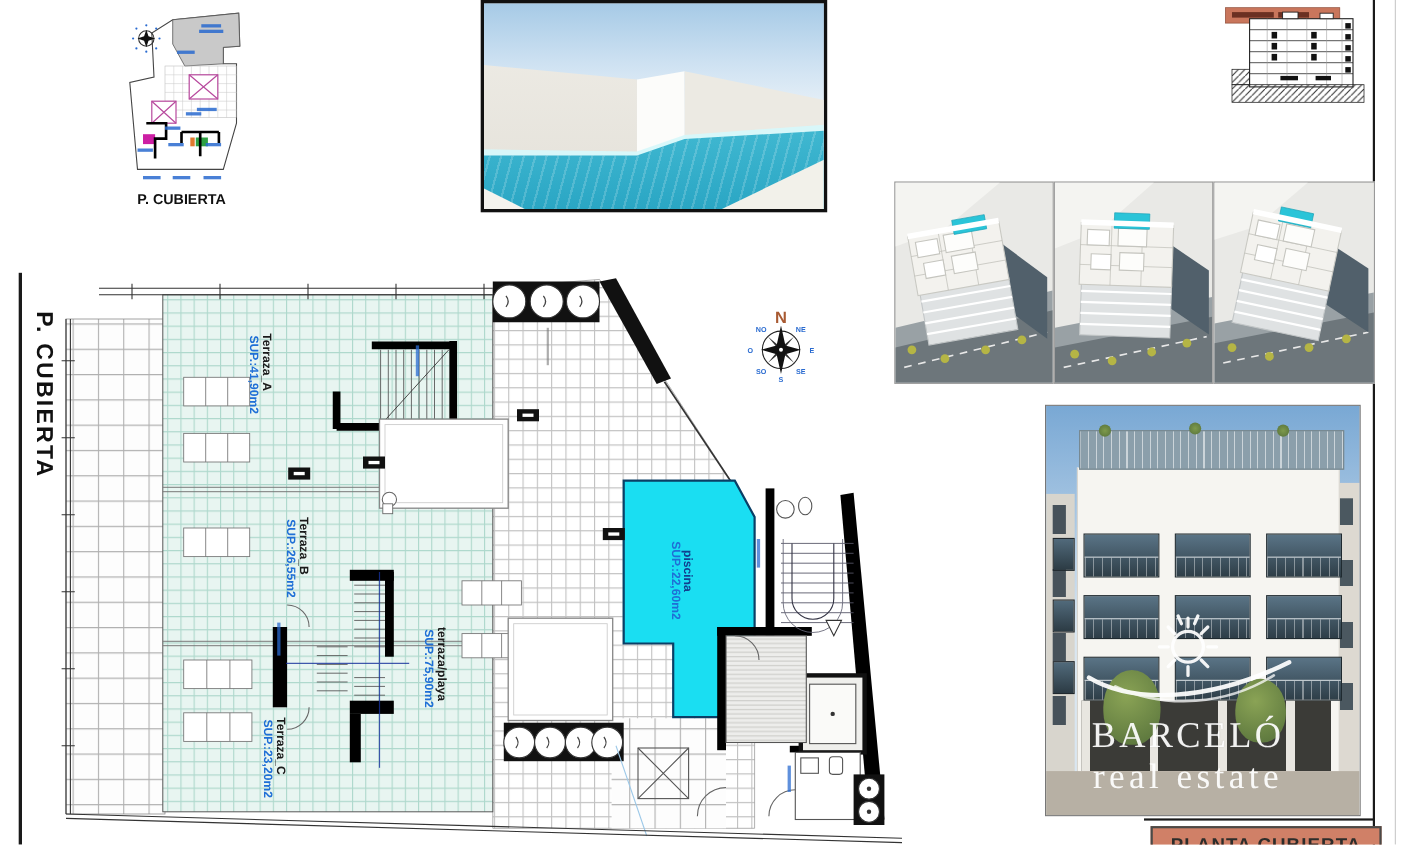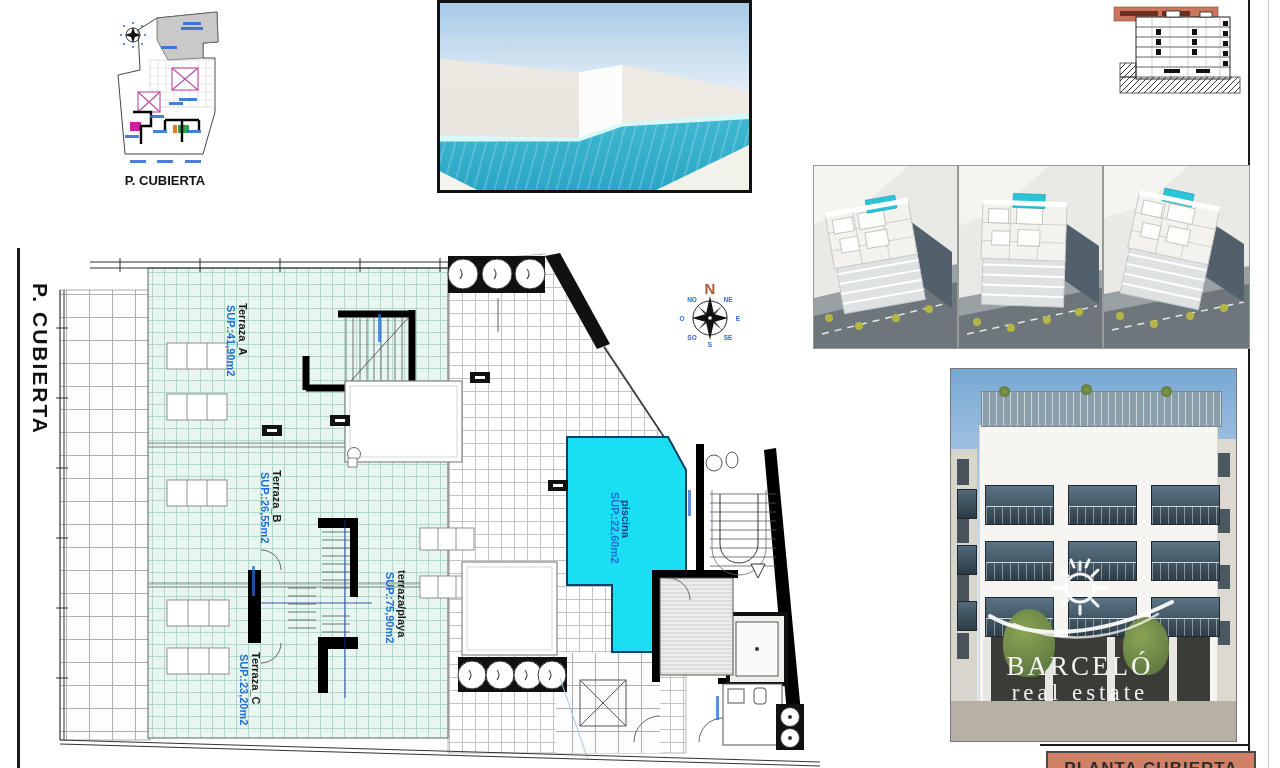--- a/index.html
+++ b/index.html
@@ -52,22 +52,22 @@
     border-top:1px solid #cfd6da;
     background:repeating-linear-gradient(90deg,rgba(255,255,255,.4) 0 1px,transparent 1px 8px);}
   .f-winsmall{left:6px;width:18px;height:28px;background:linear-gradient(180deg,#516a7b,#2c3b44);border:1px solid #20282e;}
   .f-store{left:32px;right:26px;top:268px;height:64px;background:#3b3b37;
     background-image:repeating-linear-gradient(90deg,#e8e6e0 0 8px,transparent 8px 62px);}
   .f-pave{left:0;right:0;bottom:0;height:40px;background:#b7b0a4;}
   .f-tree{border-radius:50% 50% 45% 45%;background:radial-gradient(circle at 40% 35%,#8aa355,#55703a);}
   
   .watermark{left:945px;top:552px;width:270px;height:205px;color:#fff;text-align:center;
     pointer-events:none;opacity:.93;font-family:"Liberation Serif",serif;}
-  .wm-brand{font-size:27px;letter-spacing:3px;line-height:1.05;text-shadow:0 0 2px rgba(120,120,120,.25);text-align:center;}
-  .wm-tag{font-size:23px;letter-spacing:4px;}
+  .wm-brand{font-size:33px;letter-spacing:3px;line-height:1.05;text-shadow:0 0 2px rgba(120,120,120,.25);text-align:center;}
+  .wm-tag{font-size:32px;letter-spacing:4px;}
   
   .title-block{left:1046px;top:751px;width:206px;height:32px;background:#d08067;border:2px solid #4a4a48;
     text-align:center;font-weight:bold;font-size:17px;color:#2d2d2b;line-height:32px;letter-spacing:1px;}
   svg text{font-family:"Liberation Sans",sans-serif;}
 </style>
 </head>
 <body>
 
 <div class="page">
 

